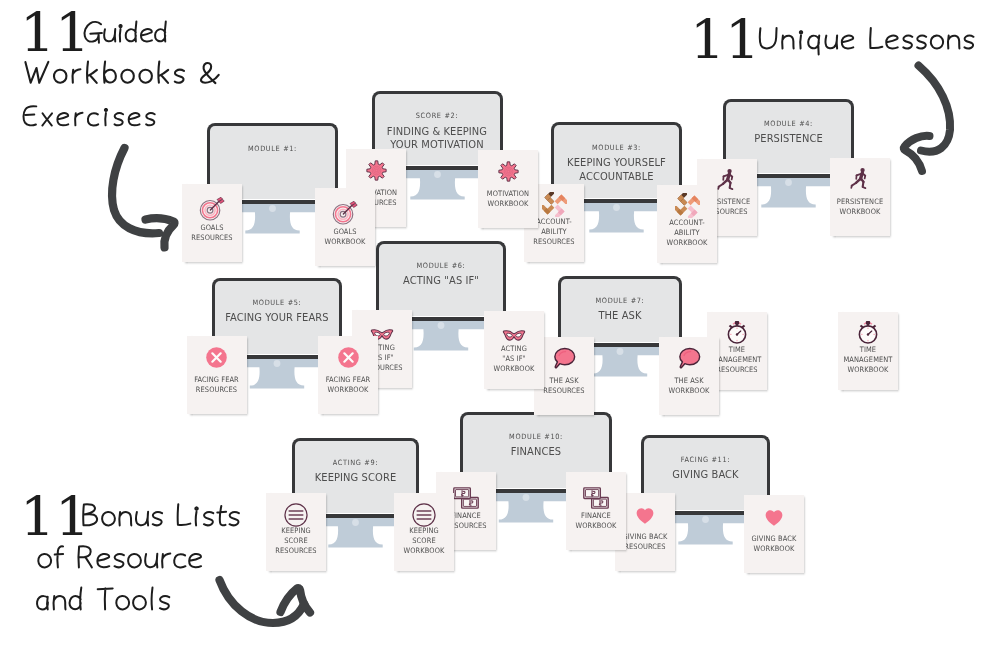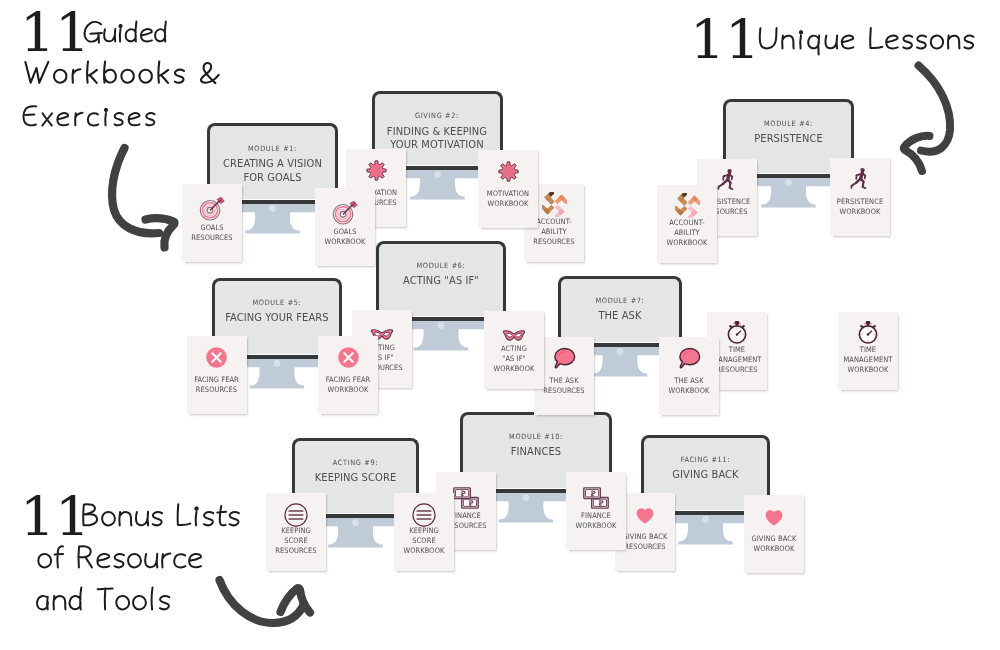--- a/index.html
+++ b/index.html
@@ -151,24 +151,20 @@
       </defs>
     </svg>
 <div class="mon" style="left:207px;top:123px;width:131px;height:75.5px;z-index:995">
       <div class="bezel"></div>
       <div class="foot" style="margin-top:1.3px"><svg width="131" height="34" viewBox="0 0 131 34">
           <rect x="0" y="0" width="131" height="4.1" rx="1.4" fill="#37383a"></rect>
           <path d="M 0 4.10 H 131.00 V 12.30 H 83.10 C 82.10 23.80 84.50 30.80 92.70 30.60 V 33.60 H 38.30 V 30.60 C 46.50 30.80 48.90 23.80 47.90 12.30 H 0 Z" fill="#bfccd8"></path>
           <circle cx="65.5" cy="8.5" r="3.4" fill="#d7dfe7"></circle>
         </svg></div>
       <div class="montxt mod" style="top:20.5px">MODULE #1:</div>
-      <div class="montxt ttl" style="top:34px">
-        <div>CREATING A VISION</div>
-        <div>FOR GOALS</div>
-      </div>
     </div>
 <div class="card" style="left:182px;top:184px;z-index:1000">
       <span class="ico" style="width:26px;height:26px;margin-left:-13px;top:11px">
         <svg viewBox="0 0 32 32" width="26" height="26">
           <use href="#ic-target-icon"></use>
         </svg>
       </span>
       <div class="lbl" style="top:38.5px">
         <div>GOALS</div>
         <div>RESOURCES</div>
@@ -185,21 +181,21 @@
         <div>WORKBOOK</div>
       </div>
     </div>
 <div class="mon" style="left:371.5px;top:90.5px;width:131px;height:74px;z-index:985">
       <div class="bezel"></div>
       <div class="foot" style="margin-top:1.3px"><svg width="131" height="34" viewBox="0 0 131 34">
           <rect x="0" y="0" width="131" height="4.1" rx="1.4" fill="#37383a"></rect>
           <path d="M 0 4.10 H 131.00 V 12.30 H 83.10 C 82.10 23.80 84.50 30.80 92.70 30.60 V 33.60 H 38.30 V 30.60 C 46.50 30.80 48.90 23.80 47.90 12.30 H 0 Z" fill="#bfccd8"></path>
           <circle cx="65.5" cy="8.5" r="3.4" fill="#d7dfe7"></circle>
         </svg></div>
-      <div class="montxt mod" style="top:20.5px">GIVING #2:</div>
+      <div class="montxt mod" style="top:20.5px">SCORE #2:</div>
       <div class="montxt ttl" style="top:34px">
         <div>FINDING &amp; KEEPING</div>
         <div>YOUR MOTIVATION</div>
       </div>
     </div>
 <div class="card" style="left:346px;top:149px;z-index:990">
       <span class="ico" style="width:21px;height:21px;margin-left:-10.5px;top:10.5px">
         <svg viewBox="0 0 32 32" width="21" height="21">
           <use href="#ic-gear-icon"></use>
         </svg>
@@ -211,20 +207,33 @@
     </div>
 <div class="card" style="left:478px;top:150px;z-index:989">
       <span class="ico" style="width:21px;height:21px;margin-left:-10.5px;top:10.5px">
         <svg viewBox="0 0 32 32" width="21" height="21">
           <use href="#ic-gear-icon"></use>
         </svg>
       </span>
       <div class="lbl" style="top:38.5px">
         <div>MOTIVATION</div>
         <div>WORKBOOK</div>
+      </div>
+    </div>
+<div class="mon" style="left:551px;top:122px;width:131px;height:75.5px;z-index:975">
+      <div class="bezel"></div>
+      <div class="foot" style="margin-top:1.3px"><svg width="131" height="34" viewBox="0 0 131 34">
+          <rect x="0" y="0" width="131" height="4.1" rx="1.4" fill="#37383a"></rect>
+          <path d="M 0 4.10 H 131.00 V 12.30 H 83.10 C 82.10 23.80 84.50 30.80 92.70 30.60 V 33.60 H 38.30 V 30.60 C 46.50 30.80 48.90 23.80 47.90 12.30 H 0 Z" fill="#bfccd8"></path>
+          <circle cx="65.5" cy="8.5" r="3.4" fill="#d7dfe7"></circle>
+        </svg></div>
+      <div class="montxt mod" style="top:20.5px">MODULE #3:</div>
+      <div class="montxt ttl" style="top:34px">
+        <div>KEEPING YOURSELF</div>
+        <div>ACCOUNTABLE</div>
       </div>
     </div>
 <div class="card" style="left:524px;top:184px;z-index:980">
       <span class="ico" style="width:25px;height:25px;margin-left:-12.5px;top:8px">
         <svg viewBox="0 0 32 32" width="25" height="25">
           <use href="#ic-handshake-icon"></use>
         </svg>
       </span>
       <div class="lbl" style="top:32.5px">
         <div>ACCOUNT-</div>

